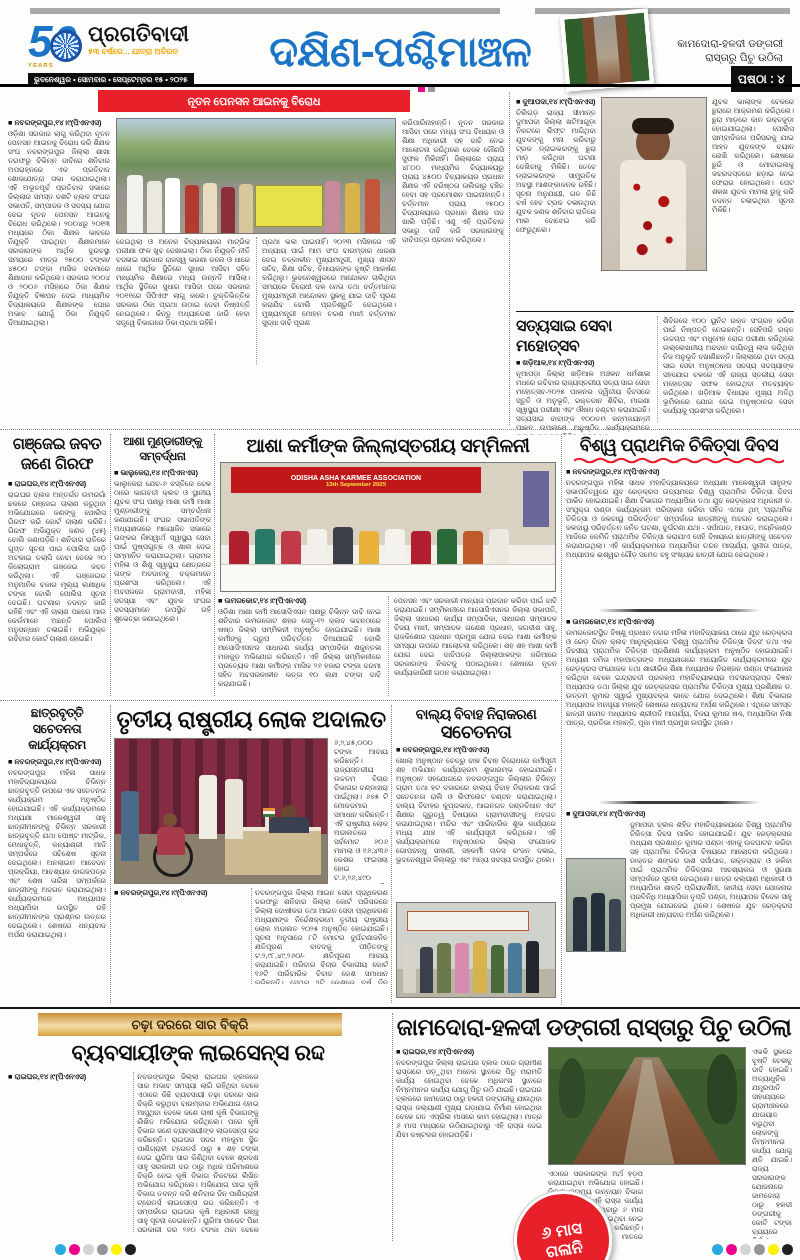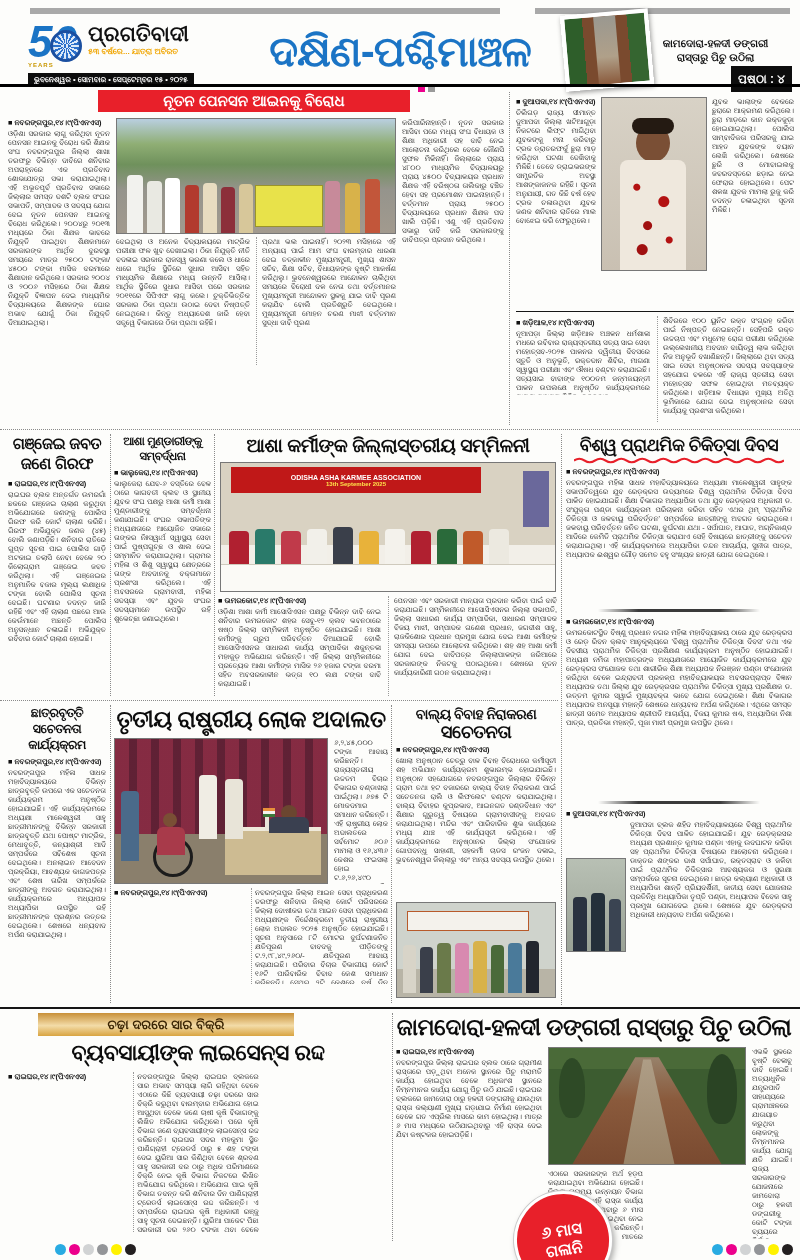--- a/index.html
+++ b/index.html
@@ -10,21 +10,21 @@
   .topstrip{position:absolute;top:8px;height:6px;background:#a9a9a9;}
   .brand{font-weight:800;font-size:21px;color:#101010;letter-spacing:0;}
   .tagline{font-size:8px;font-weight:700;color:#f0a500;margin-top:1px;}
   .datebar{background:#0d0d0d;color:#fff;font-size:7.5px;font-weight:700;
            padding:2px 6px;margin-top:3px;display:inline-block;}
   .fifty{font-size:44px;font-weight:800;color:#1b74c5;line-height:40px;font-style:italic;}
   .years{font-size:6px;font-weight:700;color:#c99700;letter-spacing:1px;}
   .emblem{width:26px;height:26px;border-radius:50%;border:3px solid #1b4fa0;
           background:repeating-conic-gradient(#2a6fca 0 12deg,#dce9f8 12deg 24deg);}
   .sectitle{font-size:42px;font-weight:800;color:#1b74c5;letter-spacing:-1px;white-space:nowrap;}
-  .promotxt{font-size:10.5px;font-weight:700;line-height:14px;color:#111;text-align:center;}
+  .promotxt{font-size:10.5px;font-weight:400;line-height:14px;color:#111;text-align:right;}
   .pagebar{background:#0d0d0d;color:#fff;font-size:12px;font-weight:700;padding:6px 7px;}
   .mainrule{position:absolute;left:0;top:84px;width:800px;height:3px;background:#000;}
   
   .kicker{background:#e8202a;color:#fff;font-weight:800;text-align:center;}
   .hl{font-weight:800;color:#0c0c0c;text-align:center;letter-spacing:-0.5px;}
   .byline{font-size:7.4px;font-weight:700;color:#111;margin-bottom:2px;}
   .body{font-size:7.2px;line-height:9px;text-align:justify;color:#222;overflow:hidden;}
   .sepv{position:absolute;border-left:1px dotted #8a8a8a;width:0;}
   .seph{position:absolute;border-top:1px dotted #8a8a8a;height:0;}
   .solidh{position:absolute;background:#161616;}
@@ -75,21 +75,21 @@
     <div>କାମଦୋରା-ହଳଦୀ ଡଙ୍ଗରୀ</div>
     <div>ରାସ୍ତାରୁ ପିଚୁ ଉଠିଲା</div>
   </div>
   <div class="abs pagebar" style="right:8px;top:66px;">ପୃଷ୍ଠା : ୪</div>
 
   <div class="mainrule"></div>
   <div class="abs" style="left:418px;top:87px;width:7px;height:5px;background:#ec008c;"></div>
   <div class="abs" style="left:428px;top:87px;width:7px;height:5px;background:#9a9a9a;"></div>
 
   <div class="abs" style="left:8px;top:90px;width:496px;height:338px;">
-    <div class="kicker" style="margin-left:90px;width:312px;height:22px;line-height:22px;font-size:15px;">ନୂତନ ପେନସନ ଆଇନକୁ ବିରୋଧ</div>
+    <div class="kicker" style="margin-left:90px;width:312px;height:22px;line-height:22px;font-size:11px;">ନୂତନ ପେନସନ ଆଇନକୁ ବିରୋଧ</div>
     <div style="display:flex;gap:6px;margin-top:6px;height:250px;">
       <div style="width:102px;flex:none;">
         <div class="byline">■ ନବରଙ୍ଗପୁର,୧୪।୯(ପିଏନଏସ)</div>
         <div class="body" style="height:238px;">ଓଡ଼ିଶା ସରକାର ଲାଗୁ କରିଥିବା ନୂତନ ପେନସନ ଆଇନକୁ ବିରୋଧ କରି ଶିକ୍ଷକ ସଂଘ ନବରଙ୍ଗପୁର ଜିଲ୍ଲା ଶାଖା ତରଫରୁ ବିଭିନ୍ନ ଦାବିରେ ଶନିବାର ଅପରାହ୍ନରେ ଏକ ପ୍ରତିବାଦ ଶୋଭାଯାତ୍ରା ସଭା କରାଯାଇଥିଲା। ଏହି ଅଭୂତପୂର୍ବ ପ୍ରତିବାଦ ସଭାରେ ଜିଲ୍ଲାର ସମସ୍ତ ଦଶଟି ବ୍ଲକ ସଂଘର ସଭାପତି, ସମ୍ପାଦକ ଓ ସଦସ୍ୟ ଯୋଗ ଦେଇ ନୂତନ ପେନସନ ଆଇନକୁ ବିରୋଧ କରିଥିଲେ। ୨୦୦୪ରୁ ୨୦୧୩ ମଧ୍ୟରେ ଠିକା ଶିକ୍ଷକ ଭାବରେ ନିଯୁକ୍ତି ପାଇଥିବା ଶିକ୍ଷକମାନେ ସରକାରଙ୍କ ଆର୍ଥିକ ଦୁରବସ୍ଥା ସମୟରେ ମାତ୍ର ୨୫୦୦ ଟଙ୍କା/୪୫୦୦ ଟଙ୍କା ମାସିକ ଦରମାରେ ଶିକ୍ଷାଦାନ କରିଥିଲେ। ସରକାର ୨୦୦୪ ଓ ୨୦୦୬ ମସିହାରେ ଠିକା ଶିକ୍ଷକ ନିଯୁକ୍ତି ବିଜ୍ଞାପନ ଦେଇ ମାଧ୍ୟମିକ ବିଦ୍ୟାଳୟରେ ଶିକ୍ଷକଙ୍କ ଘୋର ଅଭାବ ଯୋଗୁଁ ଠିକା ନିଯୁକ୍ତି ଦିଆଯାଇଥିଲା।</div>
       </div>
       <div style="width:280px;flex:none;">
         <div class="photo" style="width:278px;height:114px;">
           <div style="position:absolute;inset:0;background:linear-gradient(180deg,#b9cfe0 0%,#8fae74 22%,#6f915c 40%,#95948c 62%,#a29a8e 100%);"></div>
           <div class="fig" style="left:10px;bottom:0;width:16px;height:58px;background:#f2f2ee;"></div>
           <div class="fig" style="left:30px;bottom:0;width:15px;height:52px;background:#e9e9e2;"></div>
@@ -111,21 +111,21 @@
       <div class="body" style="width:102px;height:250px;">କରିପାରିନାହାନ୍ତି। ନୂତନ ସରକାର ଆସିବା ପରେ ମଧ୍ୟ ସଂଘ ବିଧାୟକ ଓ ଶିକ୍ଷା ଅଧିକାରୀ ସହ ଦାବି ନେଇ ଆଲୋଚନା କରିଥିଲେ ବେଳେ କୌଣସି ସୁଫଳ ମିଳିନାହିଁ। ଜିଲ୍ଲାରେ ପ୍ରାୟ ୪୮୦୦ ମାଧ୍ୟମିକ ବିଦ୍ୟାଳୟରୁ ପ୍ରାୟ ୪୫୦୦ ବିଦ୍ୟାଳୟର ପ୍ରଧାନ ଶିକ୍ଷକ ଏହି ବରିଷ୍ଠତା ତାଲିକାରୁ ବଞ୍ଚିତ ହେବା ସହ ପ୍ରମୋଶନ ପାଇନାହାନ୍ତି। ବର୍ତ୍ତମାନ ପ୍ରାୟ ୨୫୦୦ ବିଦ୍ୟାଳୟରେ ପ୍ରଧାନ ଶିକ୍ଷକ ପଦ ଖାଲି ପଡ଼ିଛି। ଏଣୁ ଏହି ପ୍ରତିବାଦ ସଭାରୁ ଦାବି କରି ସରକାରଙ୍କୁ ଦାବିପତ୍ର ପ୍ରଦାନ କରିଥିଲେ।</div>
     </div>
   </div>
 
   <div class="sepv" style="left:509px;top:92px;height:333px;"></div>
 
   <div class="abs" style="left:516px;top:92px;width:278px;height:214px;">
     <div style="display:flex;gap:5px;margin-top:5px;height:178px;">
       <div style="width:80px;flex:none;">
         <div class="byline">■ ଦୁଆପଦା,୧୪।୯(ପିଏନଏସ)</div>
-        <div class="body" style="height:164px;">ଚିଲିଗଡ଼ ରାଜ୍ୟ ସୀମାନ୍ତ ଦୁଆପଦା ଜିଲ୍ଲା ଖଟିଆଗୁଡ଼ା ନିକଟରେ ଲିଫ୍ଟ ମାଗିଥିବା ଯୁବକଙ୍କୁ ମନା କରିବାରୁ ଟ୍ରକ ଡ୍ରାତରଫର୍କୁ ଛୁରା ମାଡ଼ କରିଥିବା ଘଟଣା ଦେଖିବାକୁ ମିଳିଛି। ତେବେ ଡ୍ରାଇଭରଙ୍କ ସାମ୍ପ୍ରତିକ ଅବସ୍ଥା ଆଶଙ୍କାଜନକ ରହିଛି। ସୂଚନା ଅନୁଯାୟୀ, ଗତ କିଛି ବର୍ଷ ହେବ ଟ୍ରକ ଚଳାଉଥିବା ଯୁବକ ଜଣକ ଶନିବାର ରାତିରେ ମାଲ ବୋଝେଇ କରି ଫେରୁଥିଲେ।</div>
+        <div class="body" style="height:164px;">ଚିଲିଗଡ଼ ରାଜ୍ୟ ସୀମାନ୍ତ ଦୁଆପଦା ଜିଲ୍ଲା ଖଟିଆଗୁଡ଼ା ନିକଟରେ ଲିଫ୍ଟ ମାଗିଥିବା ଯୁବକଙ୍କୁ ମନା କରିବାରୁ ଟ୍ରକ ଡ୍ରାଇଭରଙ୍କୁ ଛୁରା ମାଡ଼ କରିଥିବା ଘଟଣା ଦେଖିବାକୁ ମିଳିଛି। ତେବେ ଡ୍ରାଇଭରଙ୍କ ସାମ୍ପ୍ରତିକ ଅବସ୍ଥା ଆଶଙ୍କାଜନକ ରହିଛି। ସୂଚନା ଅନୁଯାୟୀ, ଗତ କିଛି ବର୍ଷ ହେବ ଟ୍ରକ ଚଳାଉଥିବା ଯୁବକ ଜଣକ ଶନିବାର ରାତିରେ ମାଲ ବୋଝେଇ କରି ଫେରୁଥିଲେ।</div>
       </div>
       <div class="photo" style="width:104px;height:172px;flex:none;">
         <div style="position:absolute;inset:0;background:linear-gradient(180deg,#d8d2c6,#c9c0b2);"></div>
         <div class="head" style="left:34px;top:26px;width:34px;height:38px;"></div>
         <div style="position:absolute;left:30px;top:20px;width:42px;height:16px;border-radius:8px;background:#241a12;"></div>
         <div style="position:absolute;left:18px;top:62px;width:66px;height:110px;border-radius:8px 8px 0 0;background:#efe8dd;"></div>
         <div style="position:absolute;left:24px;top:70px;width:54px;height:96px;background:
           radial-gradient(circle at 20% 20%,#b31212 3px,transparent 4px),
           radial-gradient(circle at 70% 35%,#b31212 5px,transparent 6px),
           radial-gradient(circle at 40% 60%,#a01010 4px,transparent 5px),
@@ -134,20 +134,21 @@
       </div>
       <div class="body" style="width:82px;height:178px;">ଯୁବକ ଭାଲାଙ୍କ ବେକରେ ଛୁରାରେ ଆକ୍ରମଣ କରିଥିଲେ। ଛୁରା ମାଡ଼ରେ କାନ ରକ୍ତଜୁଡ଼ା ହୋଇଯାଇଥିଲା। ପୋଲିସ ସାମ୍ବାଦିକତା ପରିସରକୁ ଯାଇ ଆହତ ଯୁବକଙ୍କ ବୟାନ ଲେଖି କରିଥିଲେ। ଶେଷରେ ଛୁରି ଓ ମୋବାଇଲକୁ ଜବରଦସ୍ତରେ ଛଡ଼ାଇ ନେଇ ଫେରାର ହୋଇଥିଲେ। ପେଟ ଶଳଖ ଯୁବକ ମାମଲା ରୁଜୁ କରି ତଦନ୍ତ ଚଳାଇଥିବା ସୂଚନା ମିଳିଛି।</div>
     </div>
   </div>
 
   <div class="solidh" style="left:516px;top:311px;width:278px;height:1px;"></div>
 
   <div class="abs" style="left:516px;top:316px;width:278px;height:108px;">
     <div style="display:flex;gap:7px;height:108px;">
       <div style="width:134px;flex:none;">
+        <div class="hl" style="font-size:16px;line-height:20px;text-align:left;">ସତ୍ୟସାଇ ସେବା ମହୋତ୍ସବ</div>
         <div class="byline" style="margin-top:2px;">■ ଖଡ଼ିଆଳ,୧୪।୯(ପିଏନଏସ)</div>
         <div class="body" style="height:66px;">ନୂଆପଡ଼ା ଜିଲ୍ଲା ଖଡ଼ିଆଳ ଅଞ୍ଚଳନ ଧର୍ମଶାଳା ମଧରେ ରବିବାର ରାଜ୍ୟସ୍ତରୀୟ ସତ୍ୟ ସାଇ ସେବା ମହୋତ୍ସବ-୨୦୨୫ ପାଳନର ଦ୍ୱିତୀୟ ଦିବସରେ ସ୍ତୁତି ଓ ଅନୁଭୂତି, ରକ୍ତଦାନ ଶିବିର, ମାଗଣା ସ୍ୱାସ୍ଥ୍ୟ ପରୀକ୍ଷା ଏବଂ ଔଷଧ ବଣ୍ଟନ କରାଯାଇଛି। ସତ୍ୟସାଇ ବାବାଙ୍କ ୧୦୦ତମ ଜନ୍ମଜୟନ୍ତୀ ପାଳନ ଉପଲକ୍ଷେ ଅନୁଷ୍ଠିତ କାର୍ଯ୍ୟକ୍ରମରେ ମାଗଣା ସ୍ୱାସ୍ଥ୍ୟ ଶିବିର, ରକ୍ତଦାନ</div>
       </div>
       <div class="body" style="width:134px;height:106px;border-left:1px dotted #9a9a9a;padding-left:5px;">ଶିବିରରେ ୧୦୦ ୟୁନିଟ ରକ୍ତ ସଂଗ୍ରହ କରିବା ପାଇଁ ନିଷ୍ପତ୍ତି ନେଇଛନ୍ତି। ସେହିପରି ରକ୍ତ ଉଚ୍ଚଚାପ ଏବଂ ମଧୁମେହ ରୋଗ ପରୀକ୍ଷା କରିଥିଲେ ଉଲ୍ଲେଖନୀୟ ଅବଦାନ ଦାୟିତ୍ୱ ଲାଭ କରିଥିବା ନିଜ ଅନୁଭୂତି ବଖାଣିଛନ୍ତି। ଜିଲ୍ଲାରେ ଥିବା ସତ୍ୟ ସାଇ ସେବା ଅନୁଷ୍ଠାନର ସଦସ୍ୟ ସଦସ୍ୟାଙ୍କ ସହଯୋଗ ବଳରେ ଏହି ରାଜ୍ୟ ସ୍ତରୀୟ ସେବା ମହୋତ୍ସବ ସଫଳ ହୋଇଥିବା ମତବ୍ୟକ୍ତ କରିଥିଲେ। ଖଡ଼ିଆଳ ବିଧାୟକ ମୁଖ୍ୟ ଅତିଥି ଭୂମିକାରେ ଯୋଗ ଦେଇ ଅନୁଷ୍ଠାନର ସେବା କାର୍ଯ୍ୟକୁ ପ୍ରଶଂସା କରିଥିଲେ।</div>
     </div>
   </div>
 
   <div class="seph" style="left:0;top:429px;width:800px;"></div>
 
   <div class="abs" style="left:8px;top:434px;width:98px;height:262px;">
@@ -281,21 +282,21 @@
       <div class="fig" style="left:76px;bottom:4px;width:14px;height:52px;background:#d8b24a;"></div>
       <div class="fig" style="left:94px;bottom:4px;width:13px;height:48px;background:#4a6a3a;"></div>
       <div class="fig" style="left:111px;bottom:4px;width:14px;height:50px;background:#4a7a9a;"></div>
       <div class="fig" style="left:129px;bottom:4px;width:13px;height:52px;background:#22262e;"></div>
     </div>
   </div>
 
   <div class="solidh" style="left:0;top:1007px;width:800px;height:2px;"></div>
 
   <div class="abs" style="left:8px;top:1013px;width:380px;height:230px;">
-    <div style="margin-left:30px;width:256px;height:23px;line-height:23px;text-align:center;font-weight:800;font-size:13px;color:#3a2403;background:linear-gradient(180deg,#c89038,#f3dca8 55%,#d9a441);">ଚଢ଼ା ଦରରେ ସାର ବିକ୍ରି</div>
+    <div style="margin-left:30px;width:304px;height:23px;line-height:23px;text-align:center;font-weight:800;font-size:13px;color:#3a2403;background:linear-gradient(180deg,#c89038,#f3dca8 55%,#d9a441);">ଚଢ଼ା ଦରରେ ସାର ବିକ୍ରି</div>
     <div class="hl" style="font-size:22px;line-height:28px;margin-top:3px;">ବ୍ୟବସାୟୀଙ୍କ ଲାଇସେନ୍ସ ରଦ୍ଦ</div>
     <div class="cols3" style="margin-top:5px;height:160px;overflow:hidden;">
       <div class="byline">■ ରାଇଘର,୧୪।୯(ପିଏନଏସ)</div>
       <div class="body">ନବରଙ୍ଗପୁର ଜିଲ୍ଲା ରାଇଘର ବ୍ଲକରେ ସାର ଅଭାବ ସମସ୍ୟା ଲାଗି ରହିଥିବା ବେଳେ ଏଠାରେ କିଛି ବ୍ୟବସାୟୀ ଚଢ଼ା ଦରରେ ସାର ବିକ୍ରି କରୁଥିବା ବାରମ୍ବାର ଅଭିଯୋଗ ହୋଇ ଆସୁଥିବା ବେଳେ ଜଣେ ଚାଷୀ କୃଷି ବିଭାଗଙ୍କୁ ଲିଖିତ ଅଭିଯୋଗ କରିଥିଲେ। ପରେ କୃଷି ବିଭାଗ ଜଣେ ବ୍ୟବସାୟୀଙ୍କ ଲାଇସେନ୍ସ ରଦ୍ଦ କରିଛନ୍ତି। ରାଇଘର ସଦର ମହକୁମା ସ୍ଥିତ ପାଣିଗ୍ରାହୀ ଟ୍ରେଡର୍ସ ଠାରୁ ୫ ଶହ ଟଙ୍କା ଦେଇ ୟୁରିଆ ସାର କିଣିଥିବା ବେଳେ ଶ୍ରବଣ ସାହୁ ସରକାରୀ ଦର ଠାରୁ ଅଧିକ ପରିମାଣରେ ବିକ୍ରି ନେଇ କୃଷି ବିଭାଗ ନିକଟରେ ଲିଖିତ ଅଭିଯୋଗ କରିଥିଲେ। ଅଭିଯୋଗ ପାଇ କୃଷି ବିଭାଗ ତଦନ୍ତ କରି ଶନିବାର ଦିନ ପାଣିଗ୍ରାହୀ ଟ୍ରେଡର୍ସ ଲାଇସେନ୍ସ ରଦ୍ଦ କରିଛନ୍ତି। ଏ ସମ୍ପର୍କରେ ରାଇଘର କୃଷି ଅଧିକାରୀ ରଞ୍ଜୁ ସାହୁ ସୂଚନା ଦେଇଛନ୍ତି। ୟୁରିଆ ପାକେଟ ପିଛା ସରକାରୀ ଦର ୨୬୦ ଟଙ୍କା ଥିବା ବେଳେ ଅଧିକ ଟଙ୍କାରେ ବିକ୍ରି ଚାଲିଛି। ସରକାରୀ ଗୁଦାମରେ ଏତେ ଷ୍ଟକ୍ ସାର ଆସିବା ସତ୍ତ୍ୱେ ଅଭାବ ଦେଖାଇ ଚାଷୀଙ୍କୁ ଶୋଷଣ କରୁଛନ୍ତି କିଛି ବ୍ୟବସାୟୀ। ଚାଷୀଙ୍କ ସମସ୍ୟା ପ୍ରତି ଦୃଷ୍ଟି ଦେଇ ବିହିତ ପଦକ୍ଷେପ ଗ୍ରହଣ କରିବାକୁ ସବୁ ମହଲରେ ଦାବି ହୋଇ ଆସୁଛି। ବିଭାଗ ପକ୍ଷରୁ ଯାଞ୍ଚ ପାଇଁ ଅଧିକାରୀ ଆସିବା ସମୟରେ ସାର ବ୍ୟବସାୟୀମାନେ ଦୋକାନ ବନ୍ଦ କରି ରଖୁଥିଲେ। ଫଳରେ କୃଷି ବିଭାଗ ଜିଲ୍ଲାସ୍ତରୀୟ ଅଧିକାରୀଙ୍କ ମଧ୍ୟରେ ଅସନ୍ତୋଷ ପ୍ରକାଶ ପାଇଥିଲା।</div>
     </div>
   </div>
 
   <div class="sepv" style="left:392px;top:1013px;height:228px;"></div>
 
   <div class="abs" style="left:396px;top:1013px;width:396px;height:232px;">

